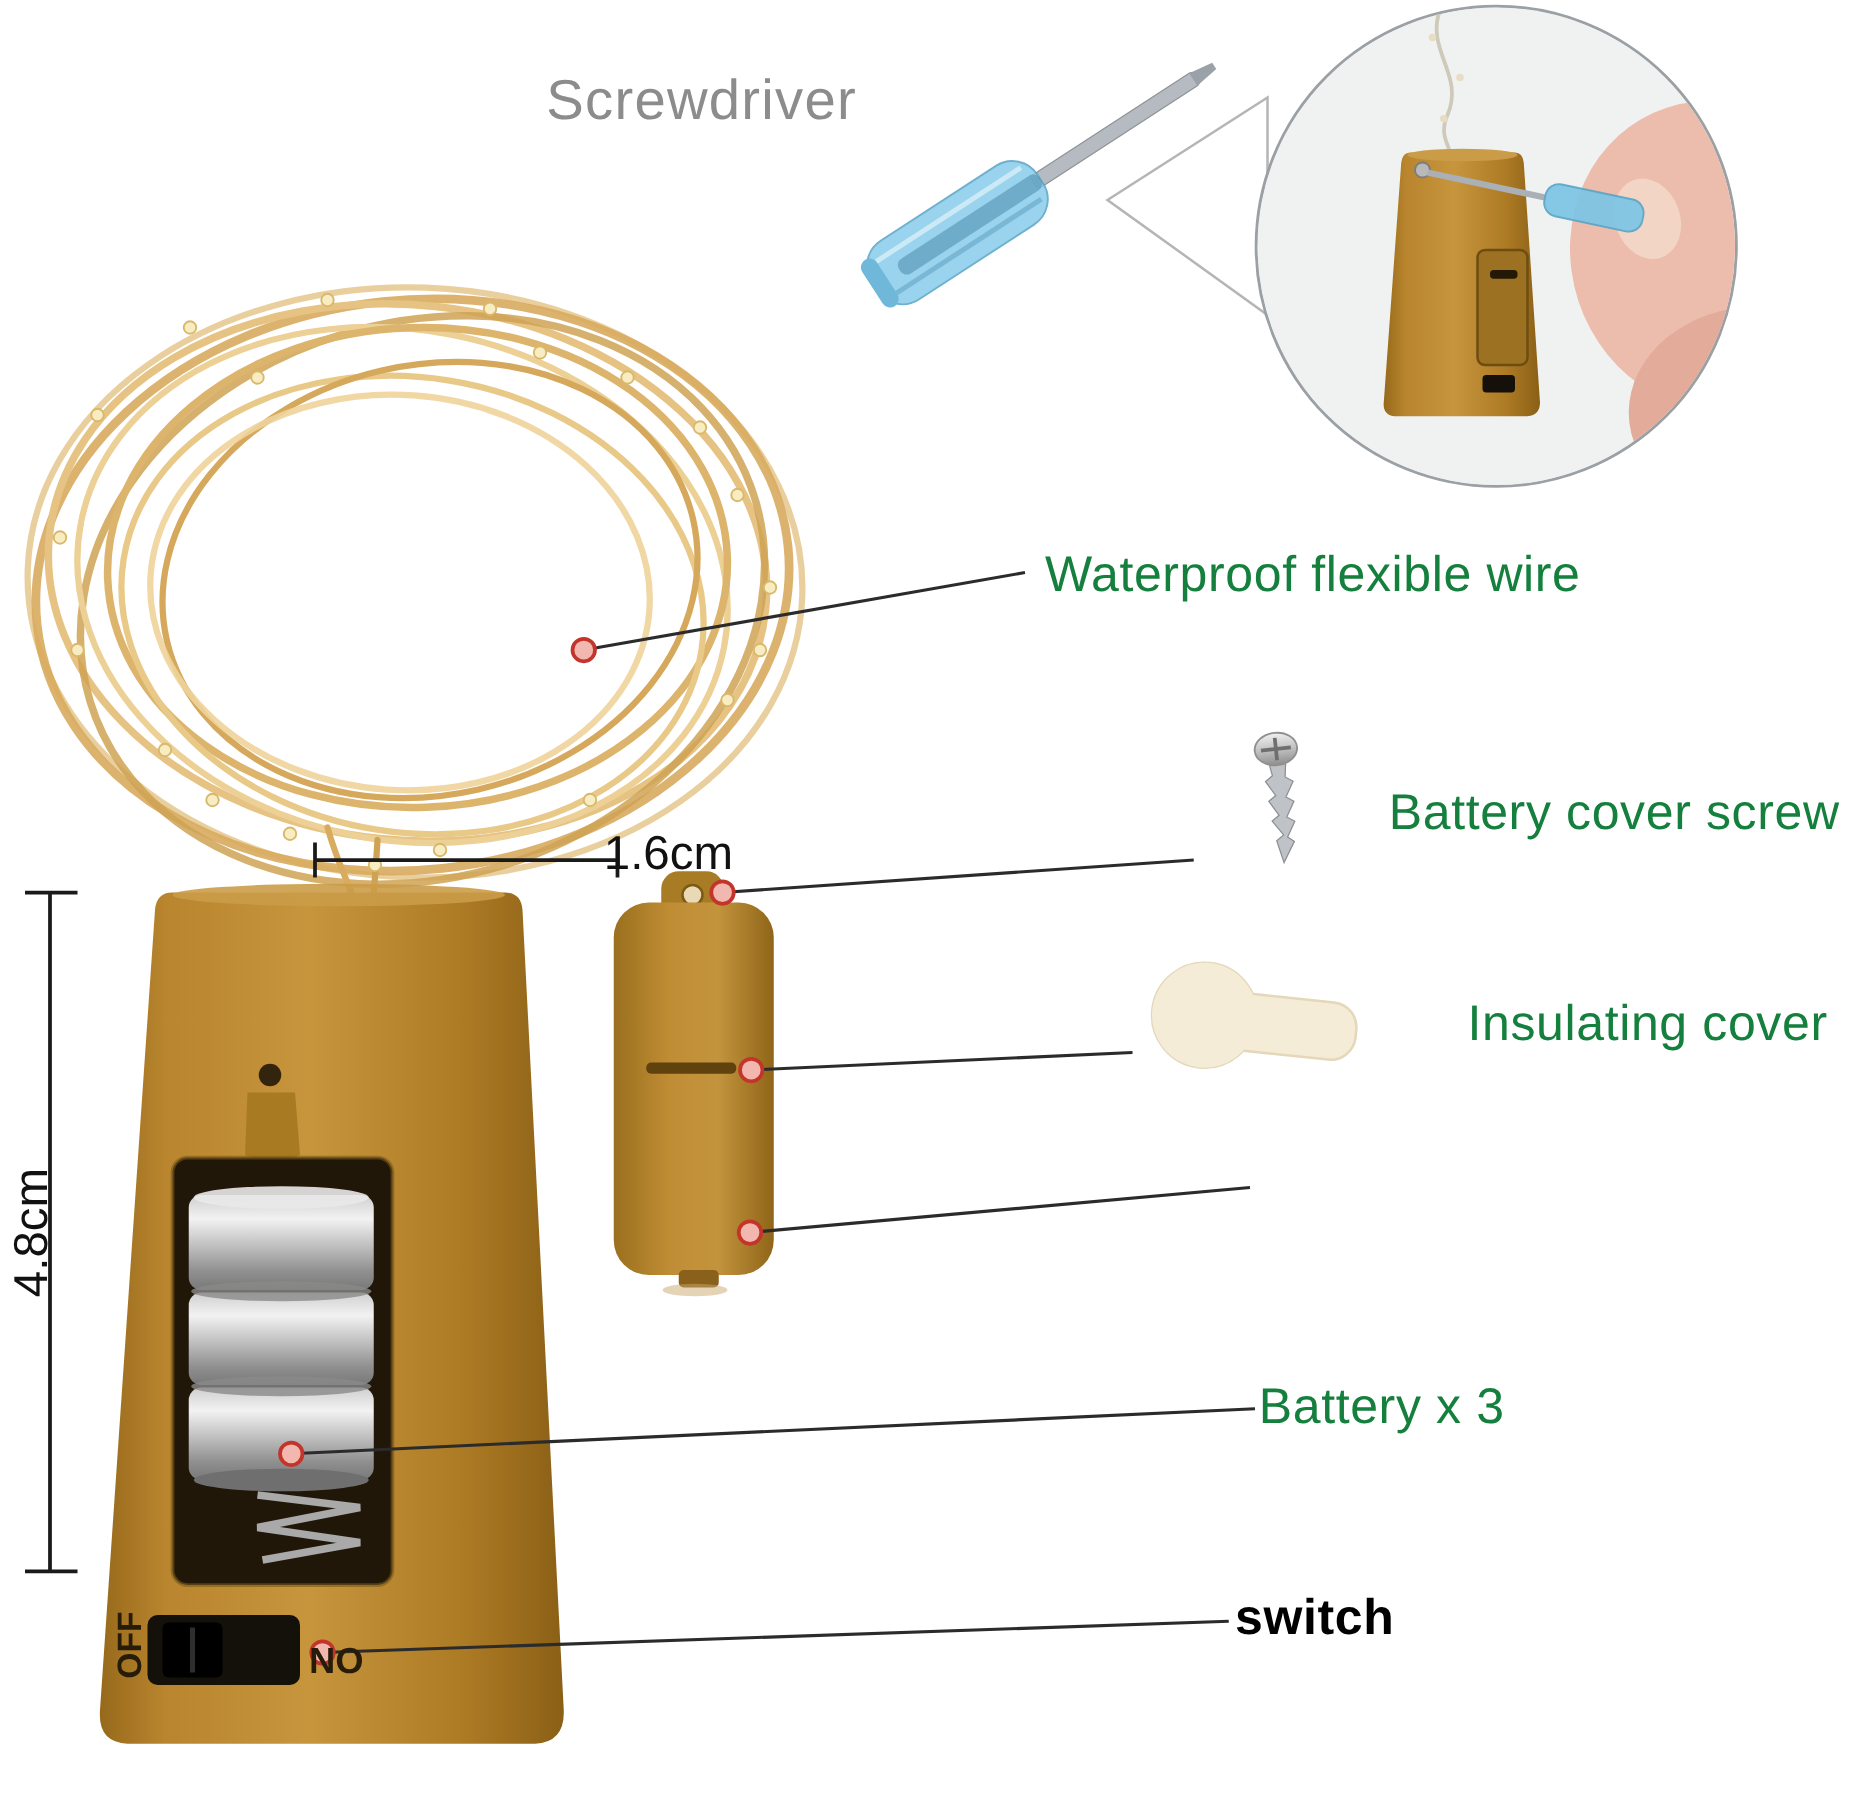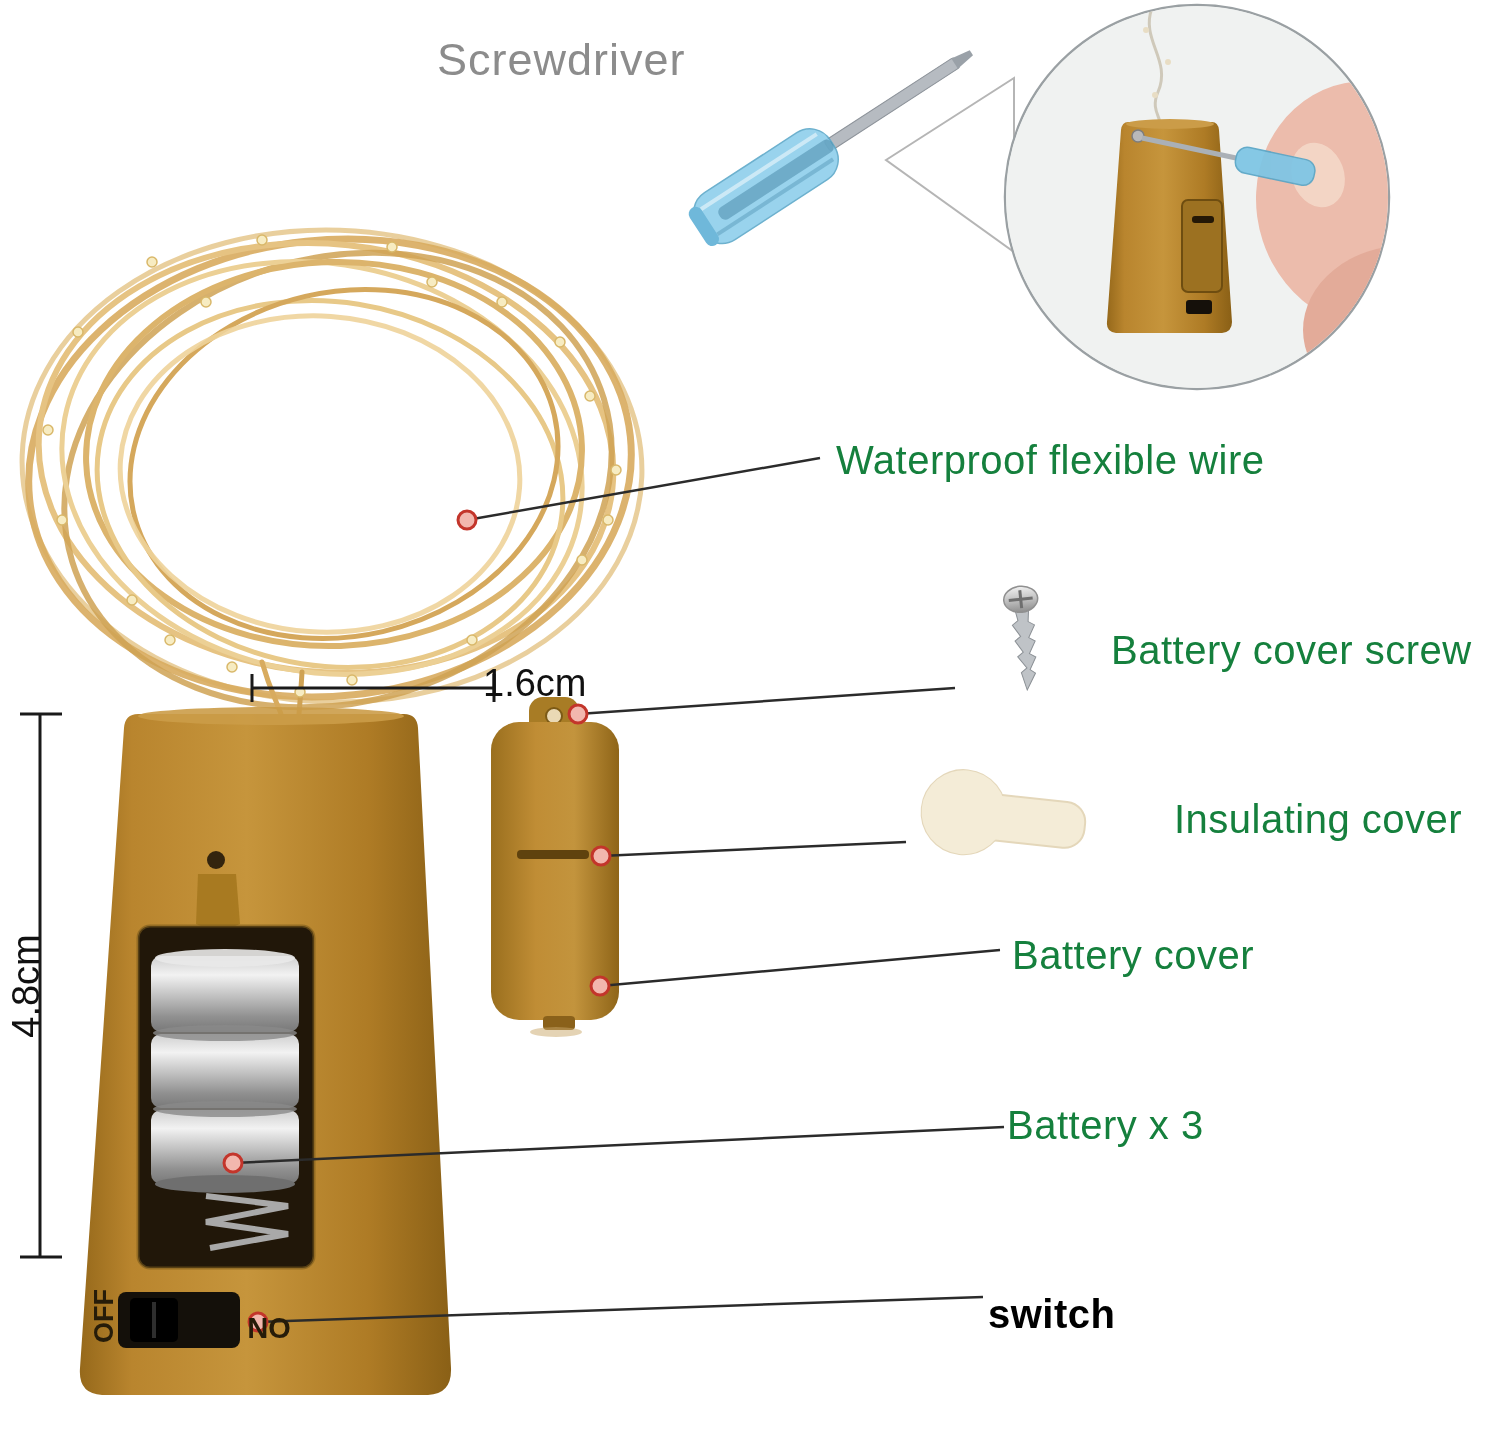--- a/index.html
+++ b/index.html
@@ -2,22 +2,22 @@
 <html><head>
 <meta charset="utf-8">
 <style>
   html,body{margin:0;padding:0;background:#ffffff;}
   .canvas{
     position:relative;width:1487px;height:1438px;background:#ffffff;
     font-family:"Liberation Sans", sans-serif;overflow:hidden;
   }
   .art{position:absolute;left:0;top:0;}
   .label{position:absolute;font-size:40px;color:#15803d;white-space:nowrap;letter-spacing:.5px;}
-  .label--title{color:#8c8c8c;font-size:45px;letter-spacing:1px;}
-  .label--bold{font-weight:700;color:#000;margin-top:20px;}
+  .label--title{color:#8c8c8c;font-size:45px;letter-spacing:1px;margin-top:20px;}
+  .label--bold{font-weight:700;color:#000;}
   .dim-label{position:absolute;font-size:38px;color:#111;white-space:nowrap;}
   .rot-center{transform:translate(-50%,-50%) rotate(-90deg);}
   .rot-flip{transform:translate(-50%,-50%) rotate(180deg);}
   .emboss-label{position:absolute;font-weight:700;color:#261c09;white-space:nowrap;}
   .off{font-size:27px;}
   .on{font-size:29px;}
 </style>
 </head>
 <body>
 
@@ -196,21 +196,20 @@
       <circle cx="600" cy="986" r="9"></circle>
       <circle cx="233" cy="1163" r="9"></circle>
       <circle cx="258" cy="1322" r="9"></circle>
     </g>
   </svg>
 
   <div class="label label--title" style="left:437px;top:34px">Screwdriver</div>
   <div class="label" style="left:836px;top:438px">Waterproof flexible wire</div>
   <div class="label" style="left:1111px;top:628px">Battery cover screw</div>
   <div class="label" style="left:1174px;top:797px">Insulating cover</div>
-  <div class="label" style="left:1012px;top:933px">Battery cover</div>
   <div class="label" style="left:1007px;top:1103px">Battery x 3</div>
   <div class="label label--bold" style="left:988px;top:1272px">switch</div>
 
   <div class="dim-label" style="left:483px;top:662px">1.6cm</div>
   <div class="dim-label rot-center" style="left:26px;top:986px">4.8cm</div>
 
   <div class="emboss-label off rot-center" style="left:104px;top:1316px">OFF</div>
   <div class="emboss-label on rot-flip" style="left:269px;top:1327px">ON</div>
 
 </div>

